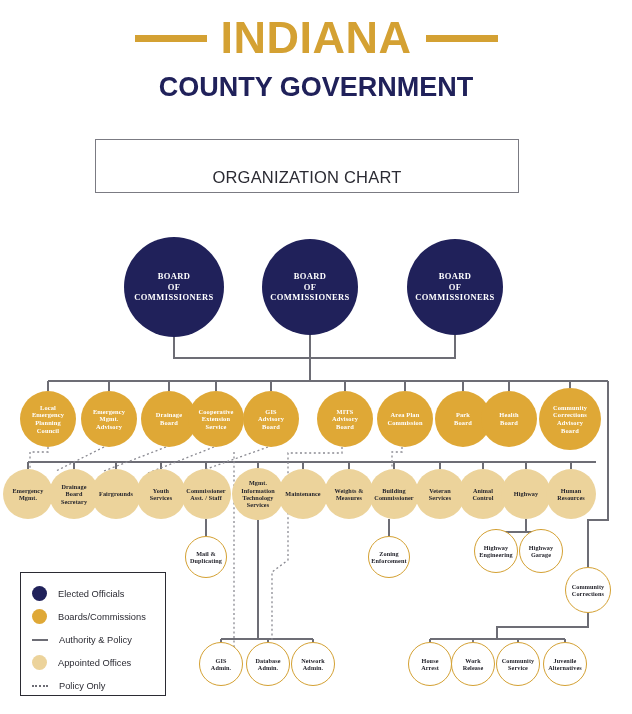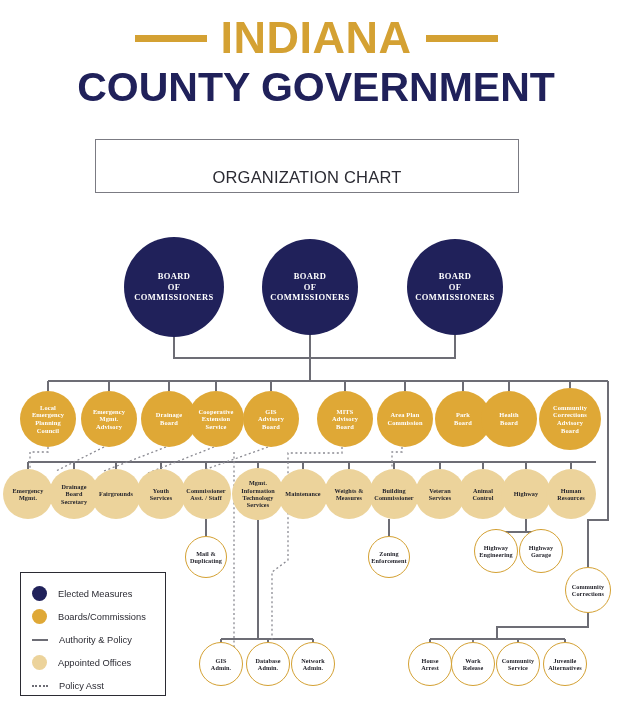--- a/index.html
+++ b/index.html
@@ -18,21 +18,21 @@
   #title-indiana{
     top:12px;
     font-size:45px;font-weight:bold;letter-spacing:.5px;
     color:#d4a133;
     line-height:52px;
     display:flex;align-items:center;justify-content:center;gap:14px;
   }
   .rule{display:block;width:72px;height:7px;background:#d4a133;}
   #title-county{
     top:64px;
-    font-size:41px;font-weight:bold;letter-spacing:0px;
+    font-size:27px;font-weight:bold;letter-spacing:0px;
     color:#20215a;
     line-height:46px;
   }
   #subtitle-box{
     position:absolute;left:95px;top:139px;width:424px;height:54px;
     border:1.5px solid #7b7b83;
     display:flex;align-items:center;justify-content:center;
     box-sizing:border-box;
   }
   #subtitle-box .txt{
@@ -180,37 +180,37 @@
 
       <path d="M402,447 L402,452 L392,452 L392,469"></path>
 
       <path d="M473,640 L473,657"></path>
     </g>
   </svg>
 
   <div id="legend">
     <div class="lg-row">
       <span class="lg-dot" style="background:#20215a"></span>
-      <span class="lg-txt">Elected Measures</span>
+      <span class="lg-txt">Elected Officials</span>
     </div>
     <div class="lg-row">
       <span class="lg-dot" style="background:#dfa836"></span>
       <span class="lg-txt">Boards/Commissions</span>
     </div>
     <div class="lg-row">
       <span class="lg-line"></span>
       <span class="lg-txt">Authority &amp; Policy</span>
     </div>
     <div class="lg-row">
       <span class="lg-dot" style="background:#ecd39b"></span>
       <span class="lg-txt">Appointed Offices</span>
     </div>
     <div class="lg-row">
       <span class="lg-line dot"></span>
-      <span class="lg-txt">Policy Asst</span>
+      <span class="lg-txt">Policy Only</span>
     </div>
   </div>
 
   <div id="node-layer">
       <div class="node n-elected" style="left: 124px; top: 237px; width: 100px; height: 100px;">
         <span>BOARD<br>OF<br>COMMISSIONERS</span>
       </div>
       <div class="node n-elected" style="left: 262px; top: 239px; width: 96px; height: 96px;">
         <span>BOARD<br>OF<br>COMMISSIONERS</span>
       </div>

